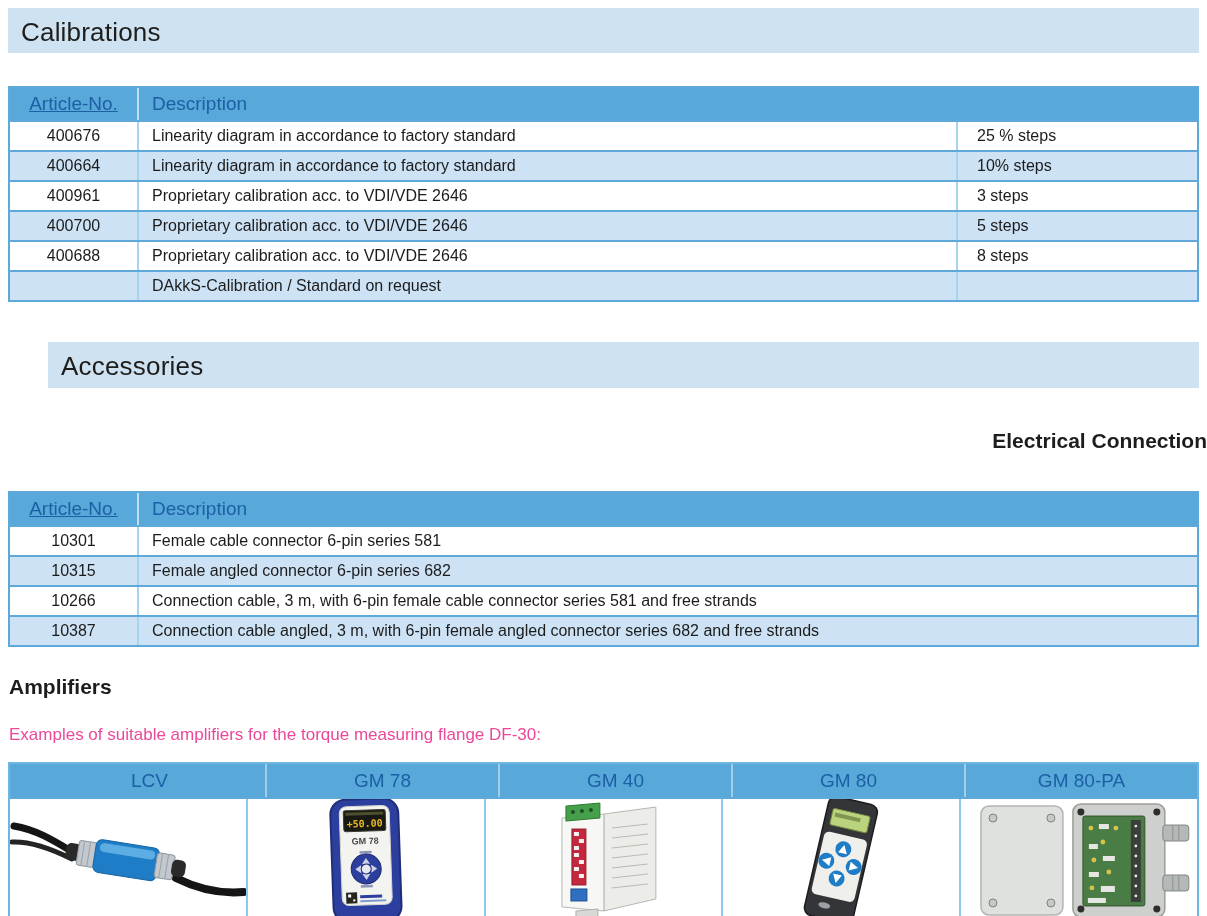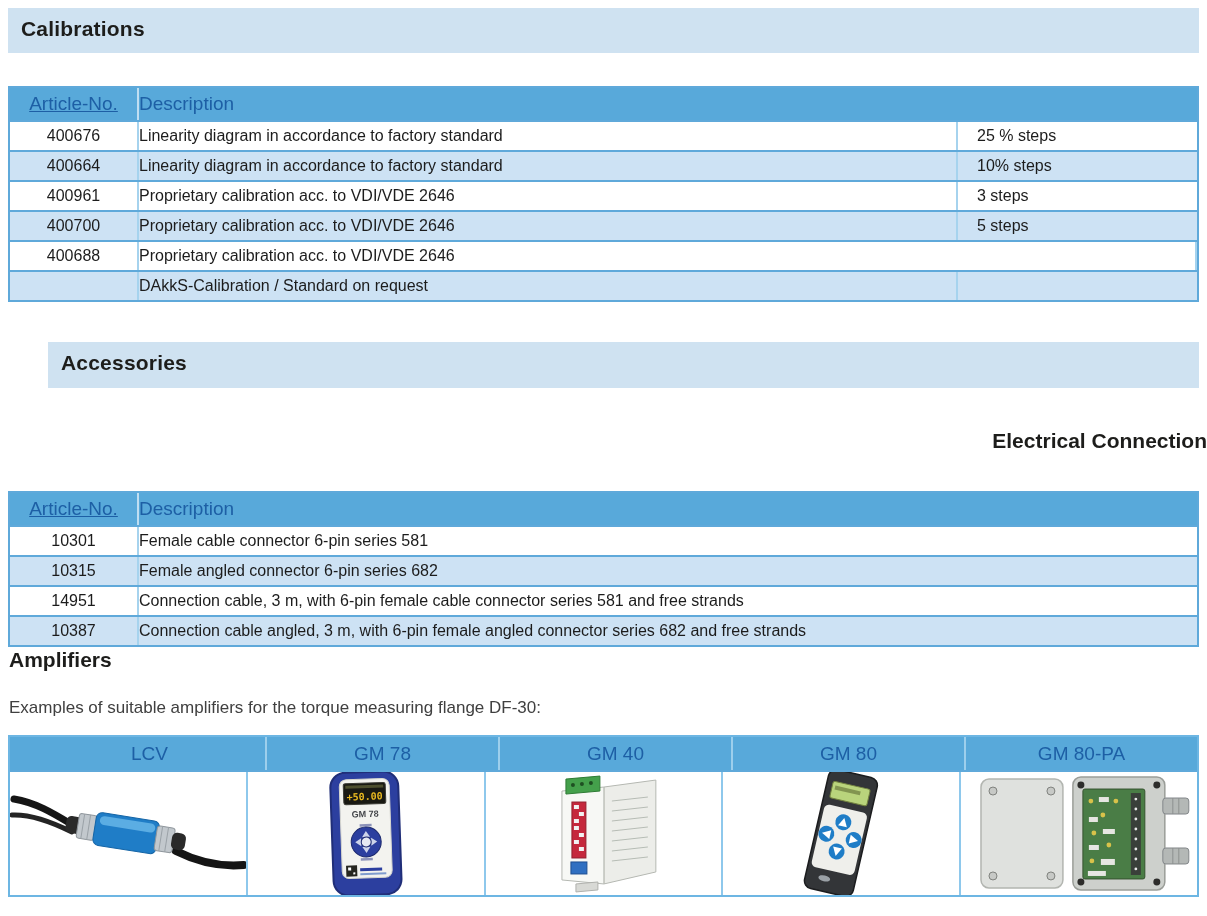--- a/index.html
+++ b/index.html
@@ -7,21 +7,21 @@
   body {
     width:1207px; height:916px; overflow:hidden;
     font-family:"Liberation Sans","DejaVu Sans",sans-serif;
     color:#1c1c1c;
   }
   .section-bar {
     margin:0 8px; height:45px; background:#cfe2f1;
     padding:9px 0 0 13px;
   }
   .section-bar .bar-title {
-    font-size:21px; font-weight:bold; color:#1d1d1b; letter-spacing:.2px;
+    font-size:26px; font-weight:normal; color:#1d1d1b; letter-spacing:.2px;
   }
   #bar-calibrations { margin-top:8px; }
   #bar-accessories  { margin-top:40px; height:46px;margin-left:48px; }
 
   .dtable { margin:0 8px; border:2px solid #5fa9da; background:#fff; }
   #table-calibrations { margin-top:33px; }
   #table-electrical   { margin-top:37px; }
 
   .trow {
     display:flex; height:30px; background:#fff;
@@ -30,32 +30,32 @@
   .trow.alt { background:#cde2f4; }
   .trow.thead {
     height:32px; border-top:none; background:#58a9da;
     color:#1d5fa5; font-size:19px;
   }
   .c1 {
     width:129px; display:flex; align-items:center; justify-content:center;
     border-right:2px solid #a6d3ee; text-align:center;
   }
   .thead .c1 { border-right-color:#bfdef2;text-decoration:underline; }
-  .c2 { flex:1; display:flex; align-items:center; }
+  .c2 { flex:1; display:flex; align-items:center; padding-left:13px; }
   .t3 .c2 { border-right:2px solid #a6d3ee; }
   .t3 .thead .c2 { border-right-color:transparent; }
   .c3 { width:239px; display:flex; align-items:center; padding-left:19px; }
 
   h2.subhead {
     font-size:21px; font-weight:bold; color:#1d1d1b;
     line-height:26px; margin-left:10px;
   }
   #h-electrical { margin-top:40px;text-align:right; }
-  #h-amplifiers { margin-left:9px; }
-  .intro { margin:24px 0 0 9px; font-size:17px; line-height:21px; color:#404040; }
+  #h-amplifiers { margin-top:27px; margin-left:9px; }
+  .intro { margin:24px 0 0 9px; font-size:17px; line-height:21px; color:#ec4899; }
 
   .amp-table { margin:17px 8px 0; border:2px solid #6db6e3; background:#fff; }
   .amp-head { display:flex; height:33px; background:#58a9da; }
   .amp-head .ah {
     flex:1; display:flex; align-items:center; justify-content:center;
     color:#1d5fa5; font-size:19px; border-left:2px solid #9dcfec;
   }
   .amp-head .ah:first-child { border-left:none;padding-left:24px; }
   .amp-body { display:flex; height:125px; border-top:2px solid #5fa9da; }
   .amp-cell {
@@ -93,20 +93,21 @@
     <div class="c3">3 steps</div>
   </div>
   <div class="trow alt">
     <div class="c1">400700</div>
     <div class="c2">Proprietary calibration acc. to VDI/VDE 2646</div>
     <div class="c3">5 steps</div>
   </div>
   <div class="trow">
     <div class="c1">400688</div>
     <div class="c2">Proprietary calibration acc. to VDI/VDE 2646</div>
+    <div class="c3">8 steps</div>
   </div>
   <div class="trow alt">
     <div class="c1"></div>
     <div class="c2">DAkkS-Calibration / Standard on request</div>
     <div class="c3"></div>
   </div>
 </div>
 
 <div class="section-bar" id="bar-accessories">
   <span class="bar-title">Accessories</span>
@@ -121,21 +122,21 @@
   </div>
   <div class="trow">
     <div class="c1">10301</div>
     <div class="c2">Female cable connector 6-pin series 581</div>
   </div>
   <div class="trow alt">
     <div class="c1">10315</div>
     <div class="c2">Female angled connector 6-pin series 682</div>
   </div>
   <div class="trow">
-    <div class="c1">14951</div>
+    <div class="c1">10266</div>
     <div class="c2">Connection cable, 3 m, with 6-pin female cable connector series 581 and free strands</div>
   </div>
   <div class="trow alt">
     <div class="c1">10387</div>
     <div class="c2">Connection cable angled, 3 m, with 6-pin female angled connector series 682 and free strands</div>
   </div>
 </div>
 
 <h2 class="subhead" id="h-amplifiers">Amplifiers</h2>
 <p class="intro">Examples of suitable amplifiers for the torque measuring flange DF-30:</p>

